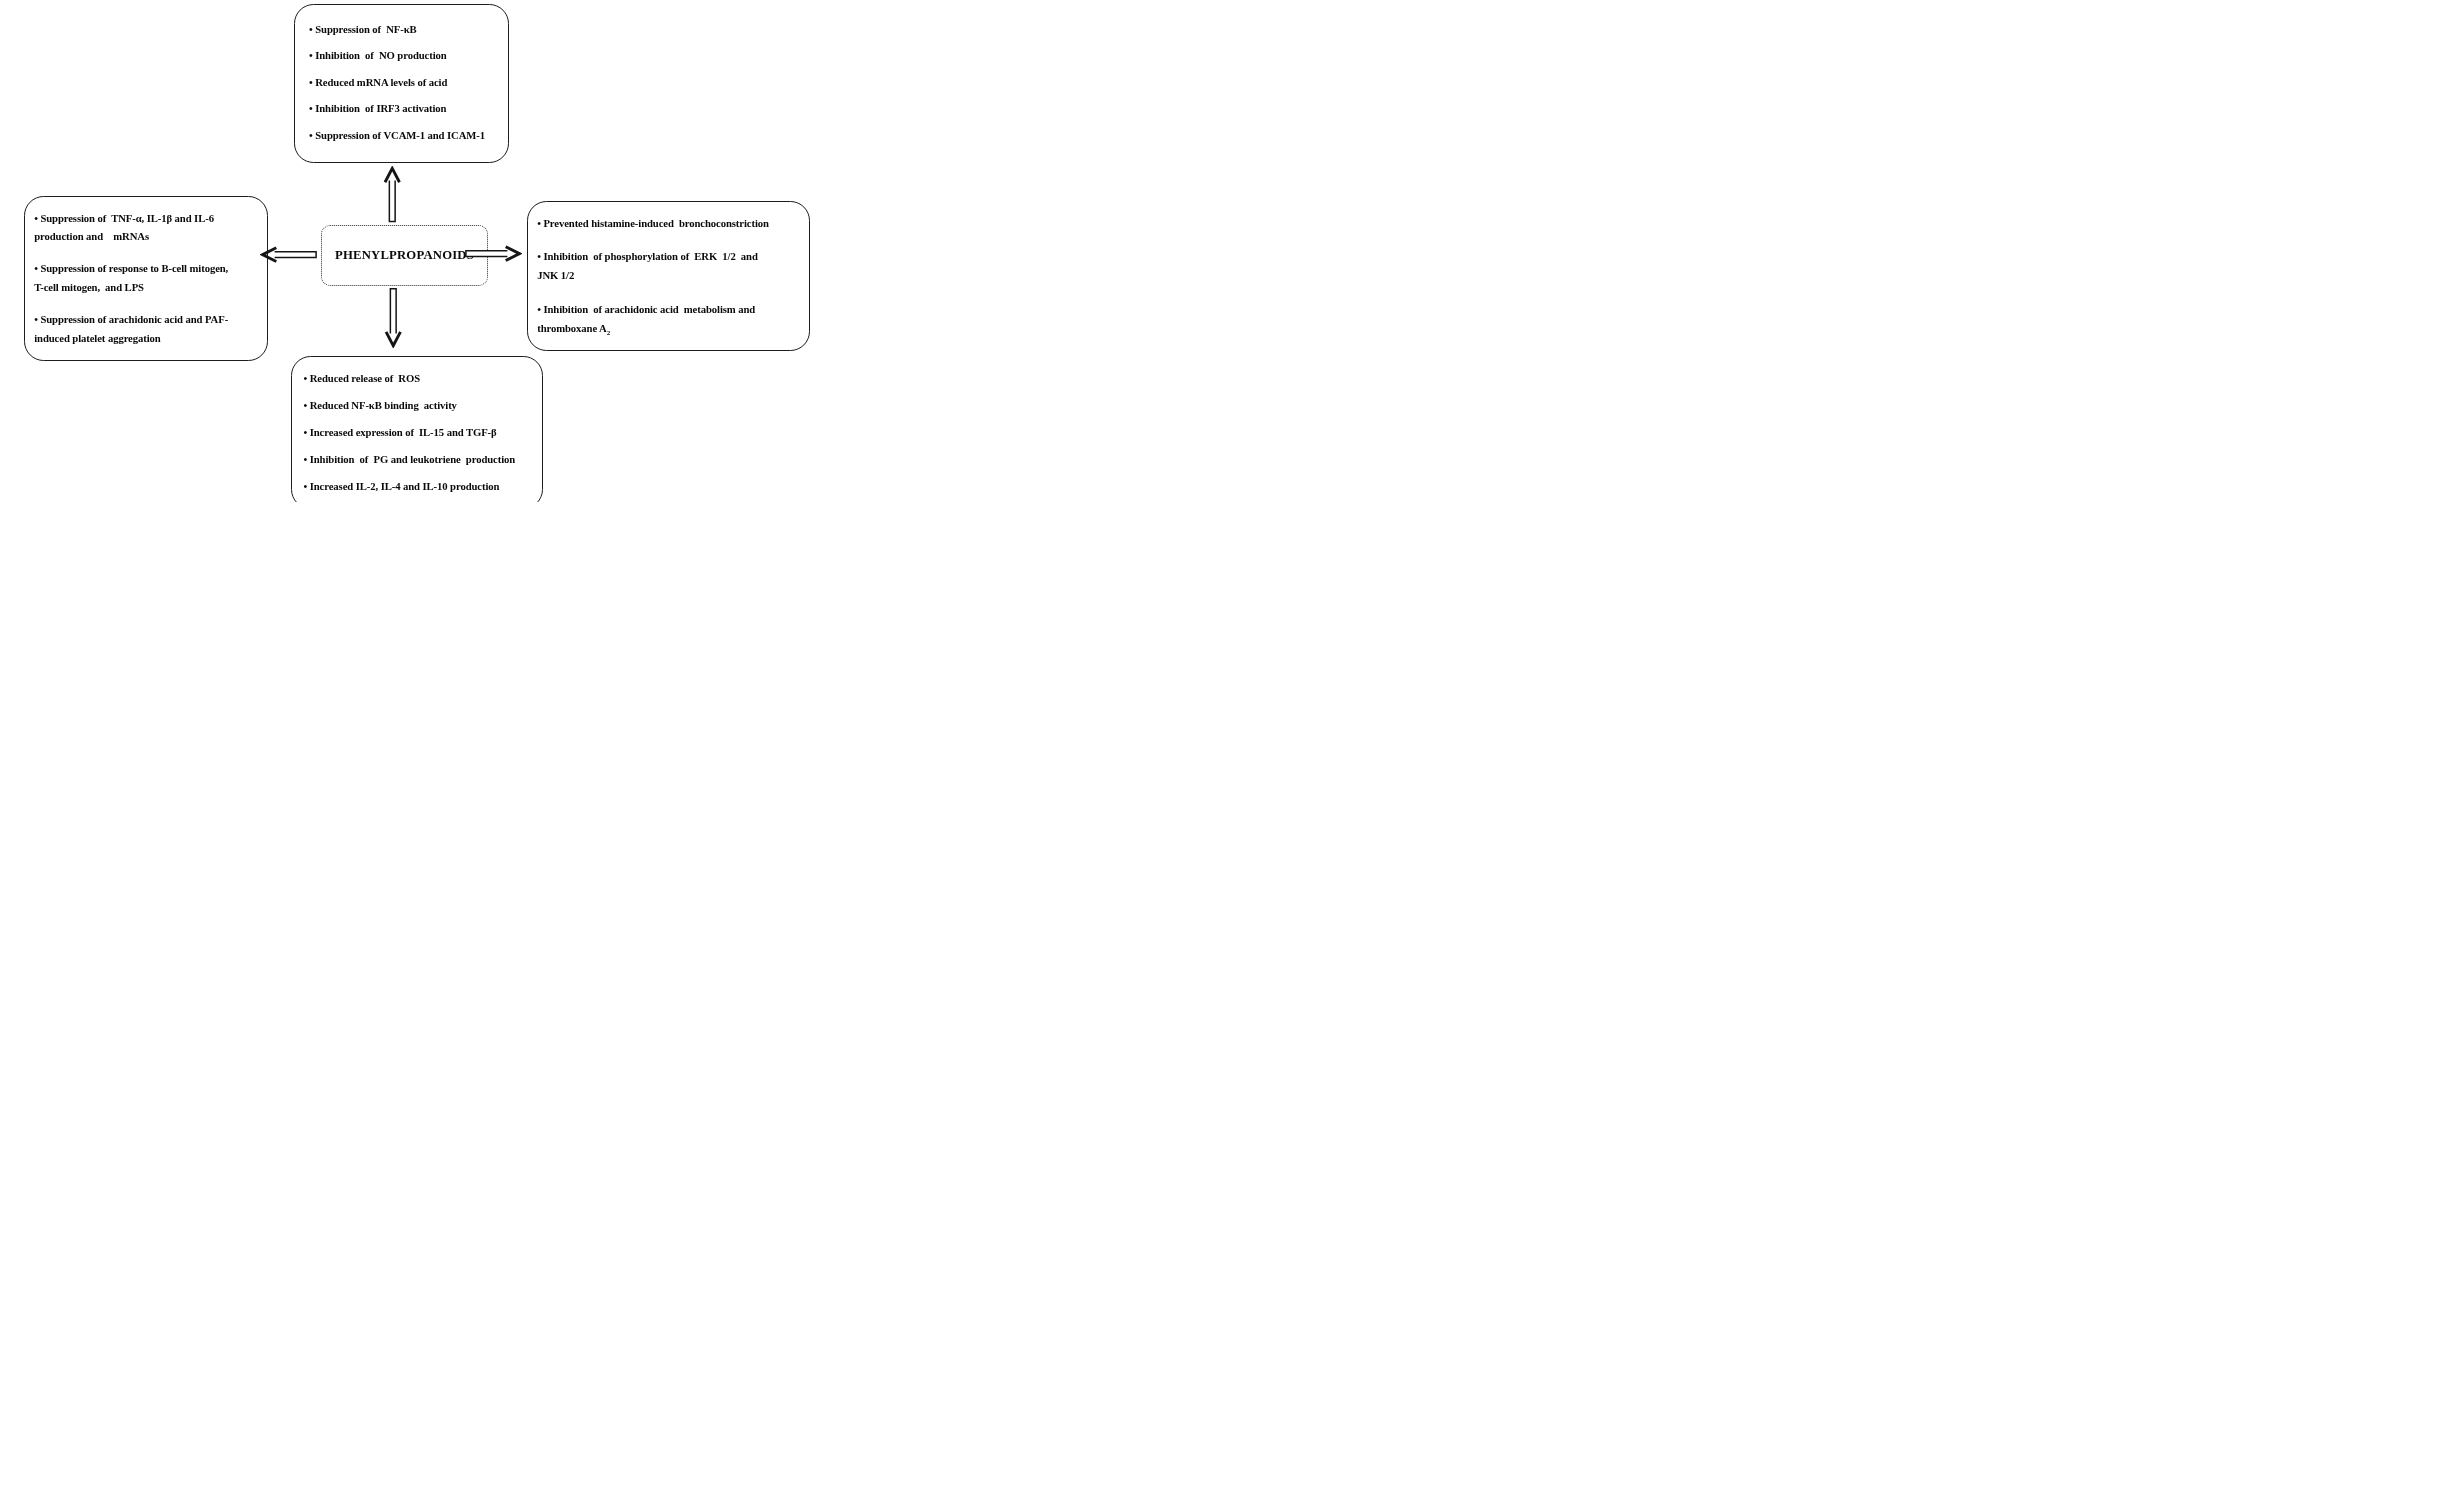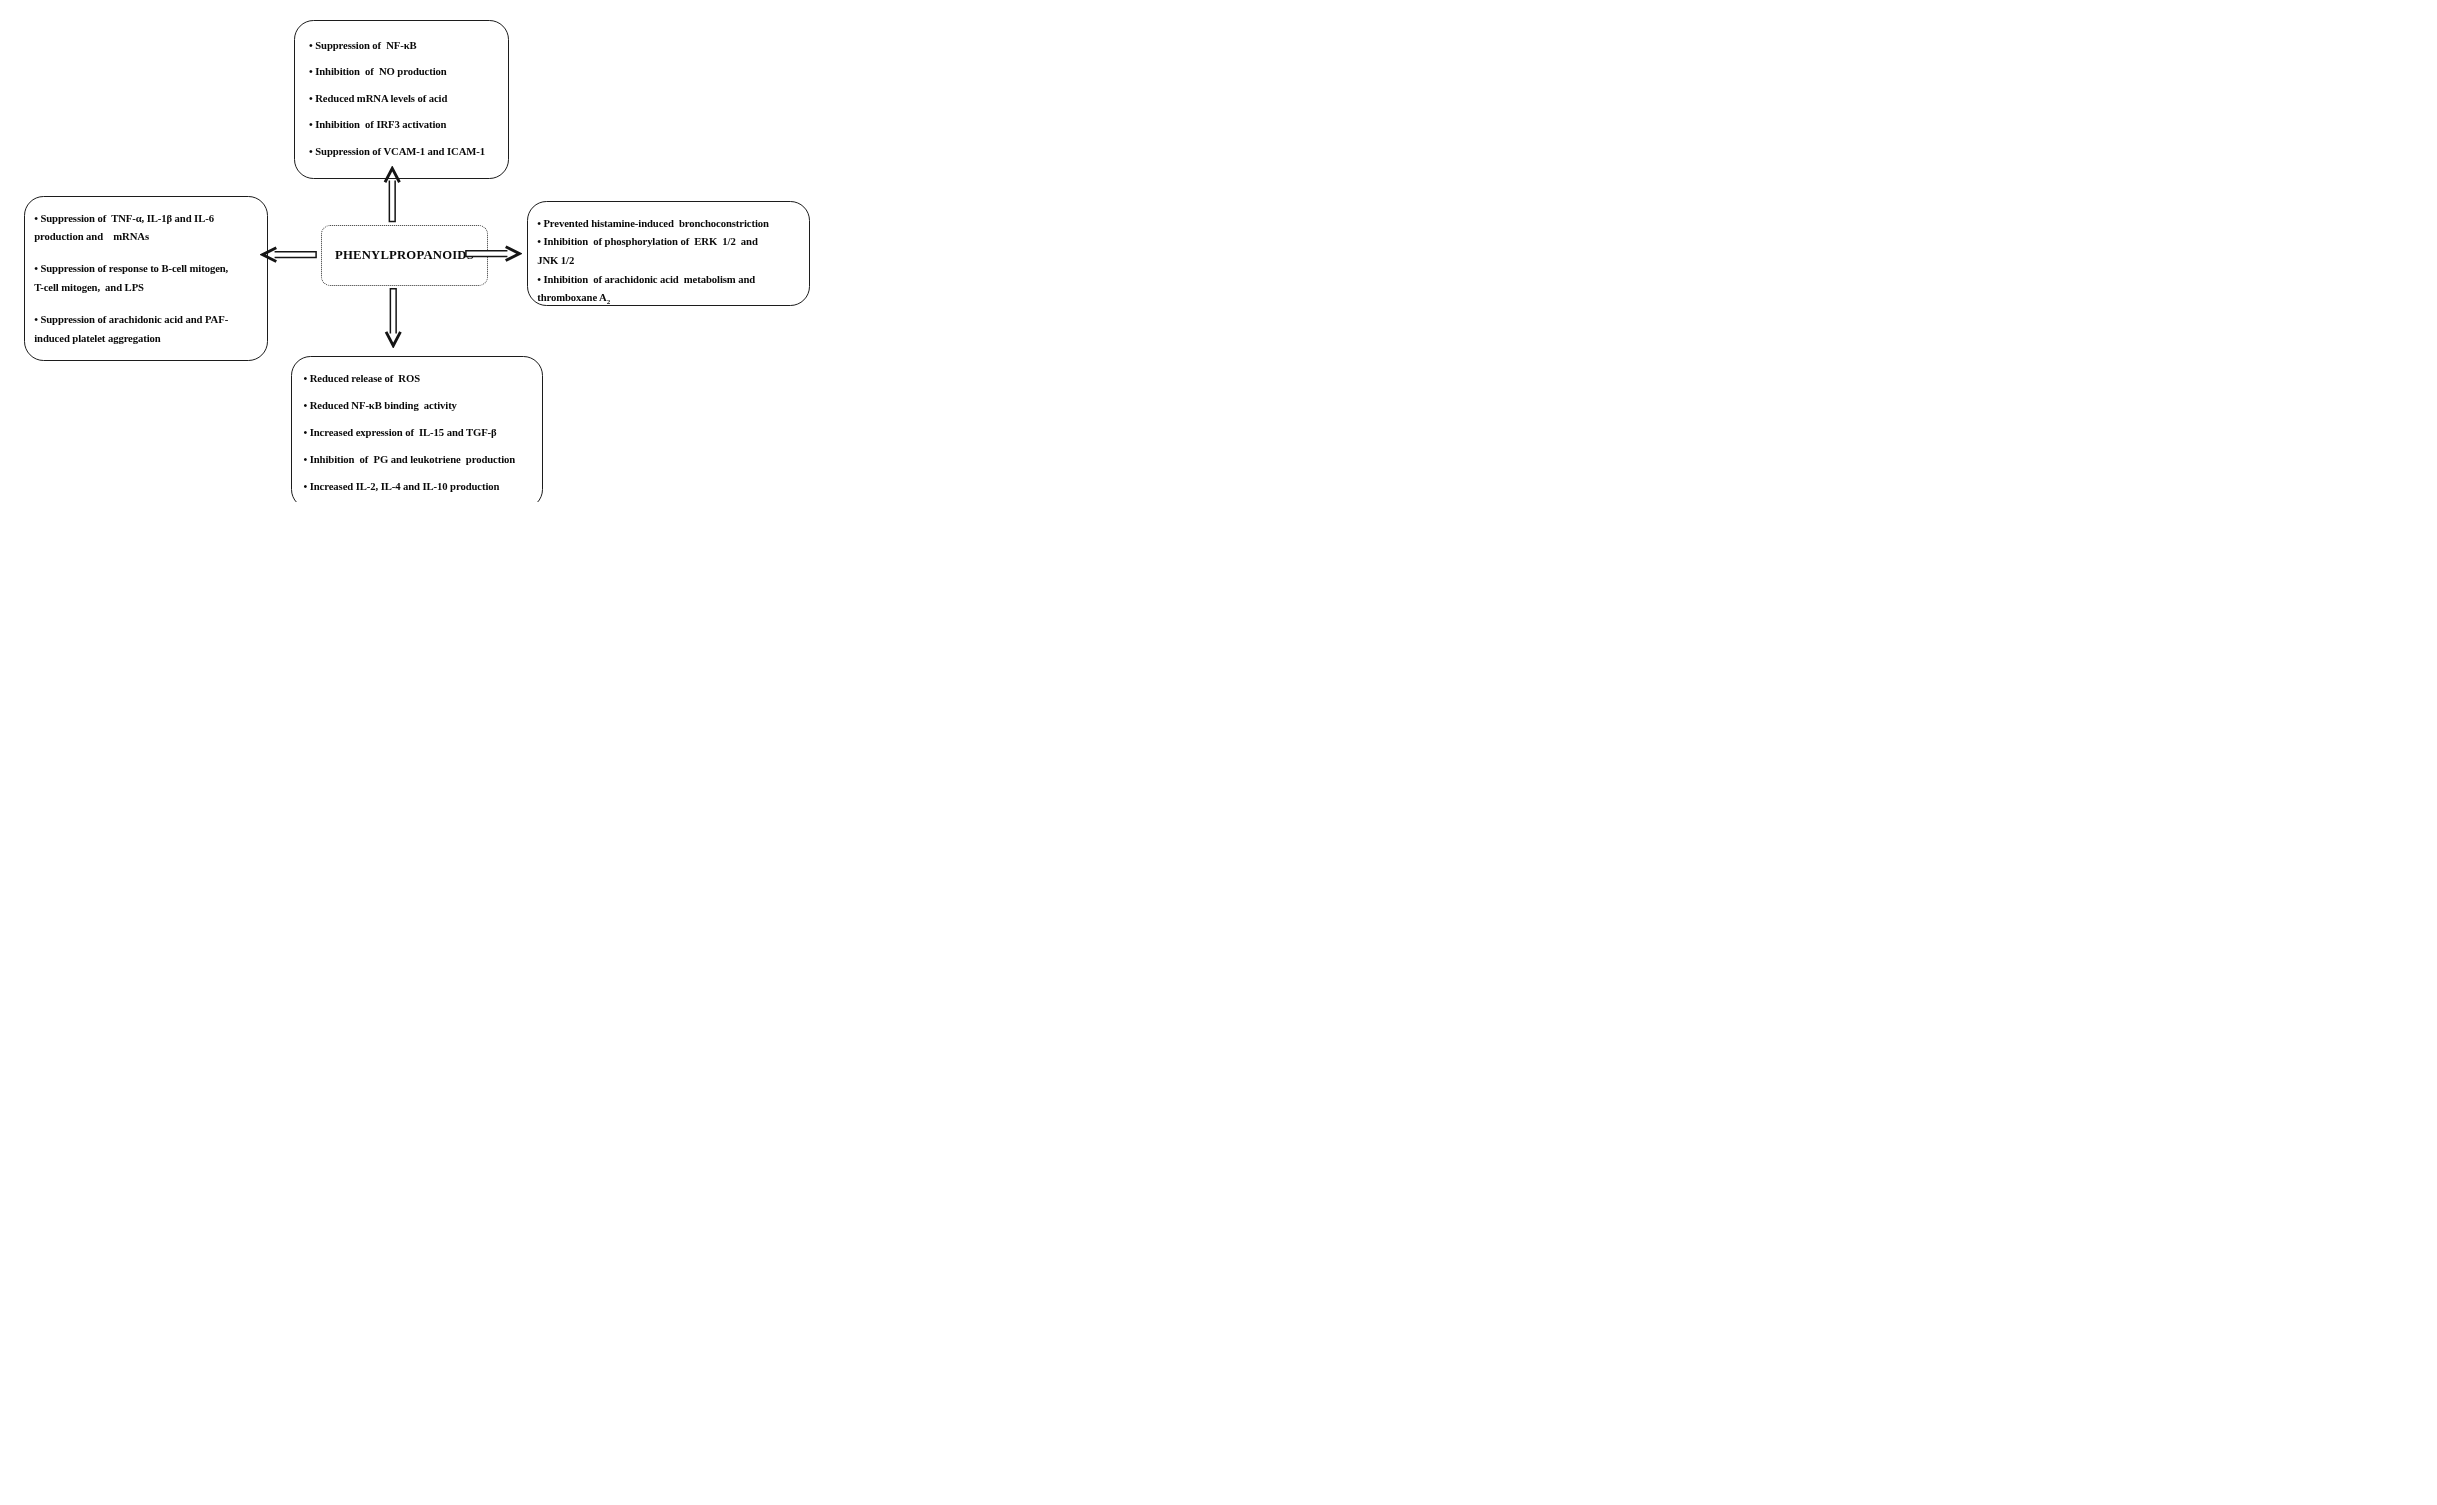--- a/index.html
+++ b/index.html
@@ -20,23 +20,23 @@
     position: absolute;
     box-sizing: border-box;
     border: 1.4px solid #1c1c1c;
     border-radius: 19.6px;
     background: #ffffff;
     display: flex;
     flex-direction: column;
     justify-content: space-between;
     overflow: hidden;
   }
-  .box-top    { left: 294px; top: 20px;   width: 215px; height: 159px; padding: 15px 10.4px 17.3px 14px; }
+  .box-top    { left: 294px; top: 4px;   width: 215px; height: 159px; padding: 15px 10.4px 17.3px 14px; }
   .box-left   { left: 24px;  top: 196px; width: 244px; height: 165px; padding: 11.5px 5.8px 12.7px 9.2px; }
-  .box-right  { left: 527px; top: 201px; width: 283px; height: 105px; padding: 11.5px 5.8px 12.7px 9.2px; }
+  .box-right  { left: 527px; top: 201px; width: 283px; height: 150px; padding: 11.5px 5.8px 12.7px 9.2px; }
   .box-bottom { left: 291px; top: 356px; width: 252px; height: 153px; padding: 11.5px 5.8px 12.7px 11.5px; }
 
   .item {
     font-weight: bold;
     font-size: 10.7px;
     line-height: 1.75;
     letter-spacing: -0.1px;
     white-space: pre-wrap;
   }
   .item sub {

